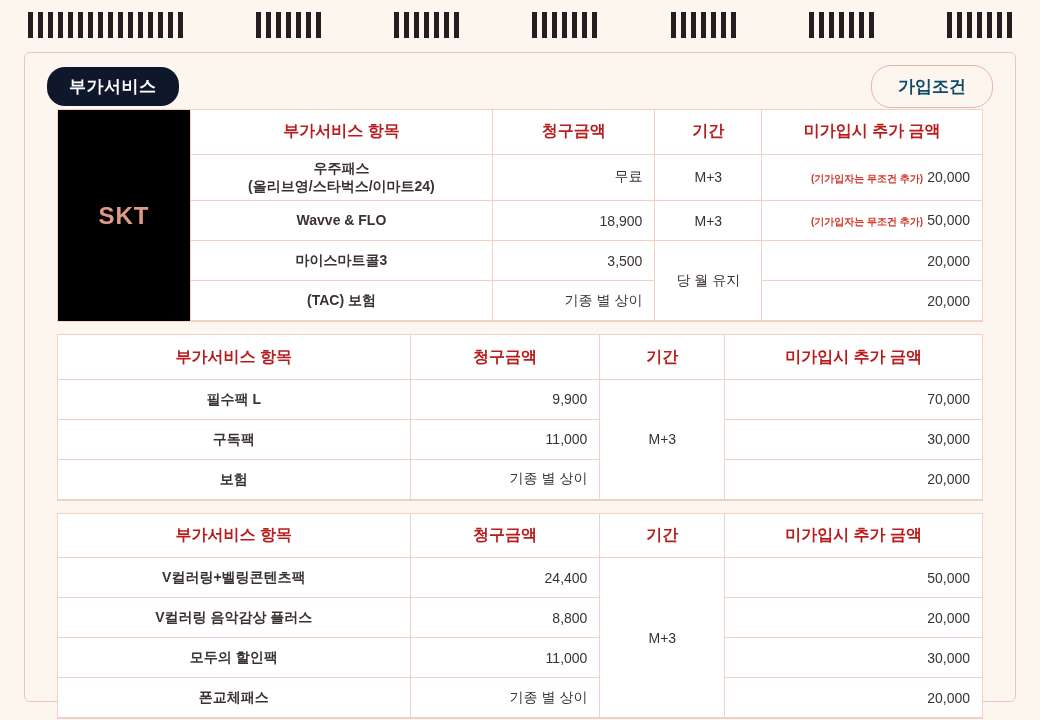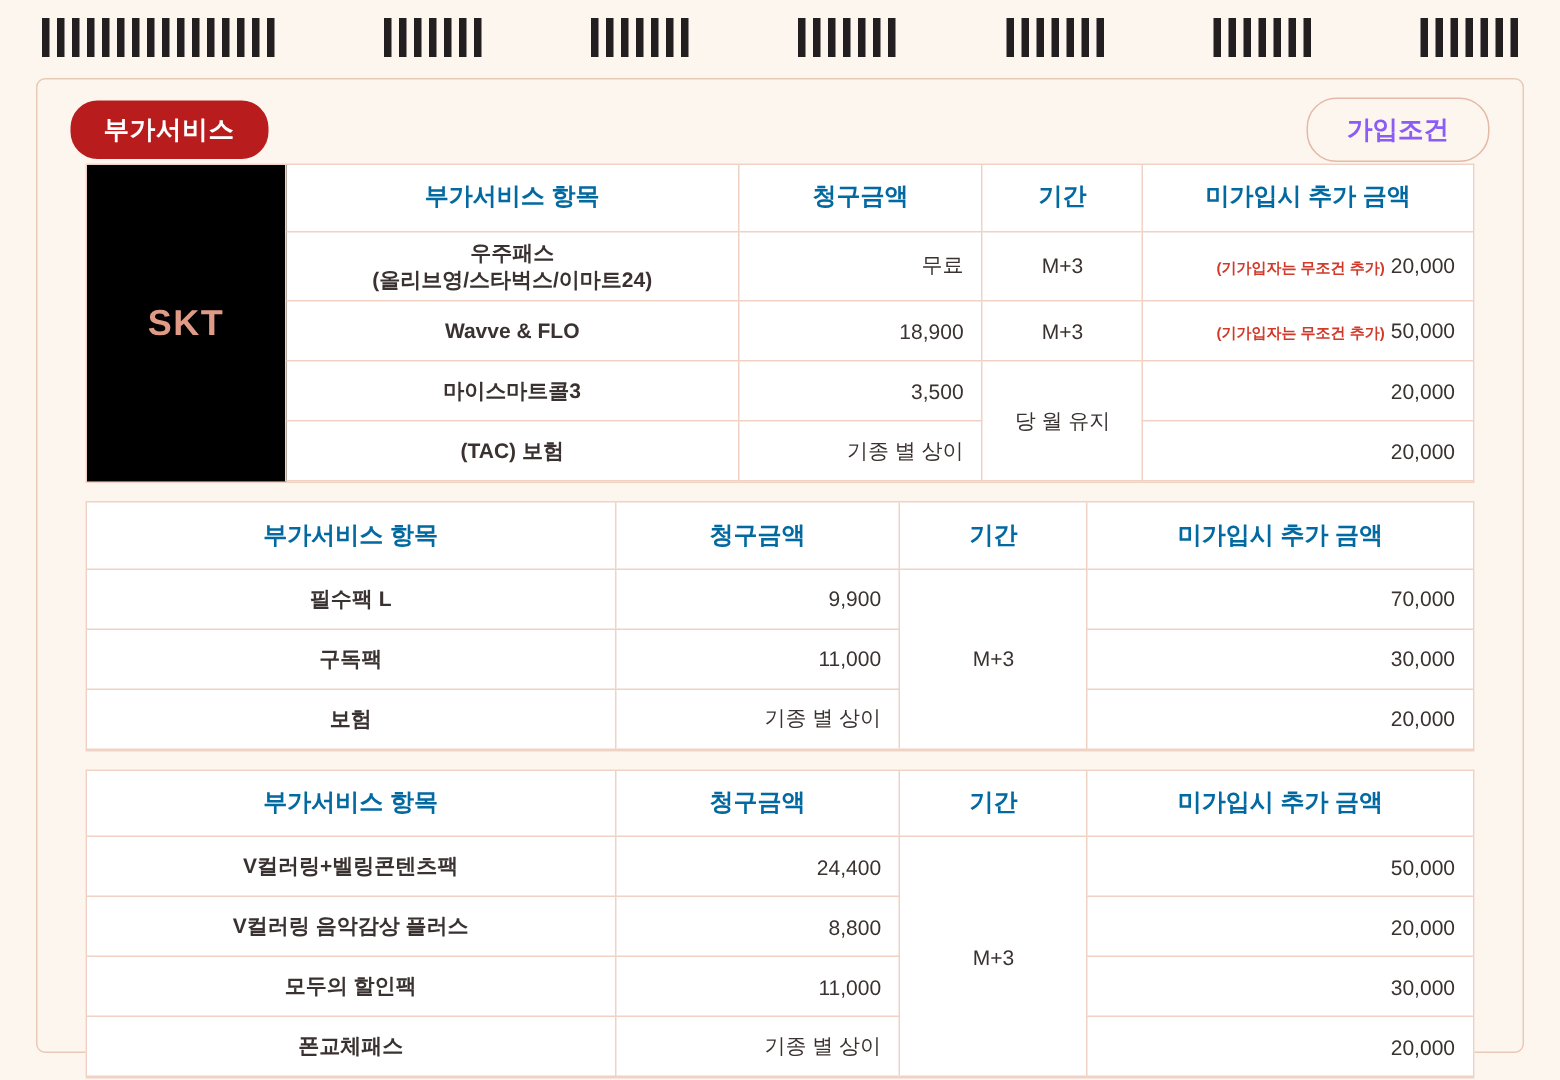--- a/index.html
+++ b/index.html
@@ -58,34 +58,34 @@
   }
 
   .card-header {
     position: relative;
     height: 56px;
   }
   .pill-title {
     position: absolute;
     left: 22px;
     top: 14px;
-    background: #b91c1c;
+    background: #0f172a;
     color: #ffffff;
     font-size: 17px;
     font-weight: bold;
     padding: 8px 22px;
     border-radius: 18px;
     letter-spacing: 0.5px;
   }
   .pill-cond {
     position: absolute;
     right: 22px;
     top: 12px;
     border: 1px solid #e3b9a7;
-    color: #8b5cf6;
+    color: #0c4a6e;
     background: #fdf6ef;
     font-size: 17px;
     font-weight: bold;
     padding: 9px 26px;
     border-radius: 20px;
   }
 
   
   .blocks {
     padding: 0 32px;
@@ -124,21 +124,21 @@
     box-sizing: border-box;
   }
   table.tbl tr th:last-child, table.tbl tr td:last-child {
     border-right: none;
   }
   table.tbl thead th {
     font-size: 16px;
     font-weight: bold;
     text-align: center;
     height: 44px;
-    color: #0369a1;
+    color: #b91c1c;
   }
   .col-item { width: 282px; text-align: center; }
   .col-price { width: 152px; text-align: right; }
   .col-period { width: 100px; text-align: center; }
   .col-extra { width: 206px; text-align: right; }
 
   td.item { text-align: center; font-size: 14px; line-height: 1.35; }
   td.price { font-size: 14px; }
   td.period { text-align: center; font-size: 15px; }
   td.extra { text-align: right; font-size: 14px; }

